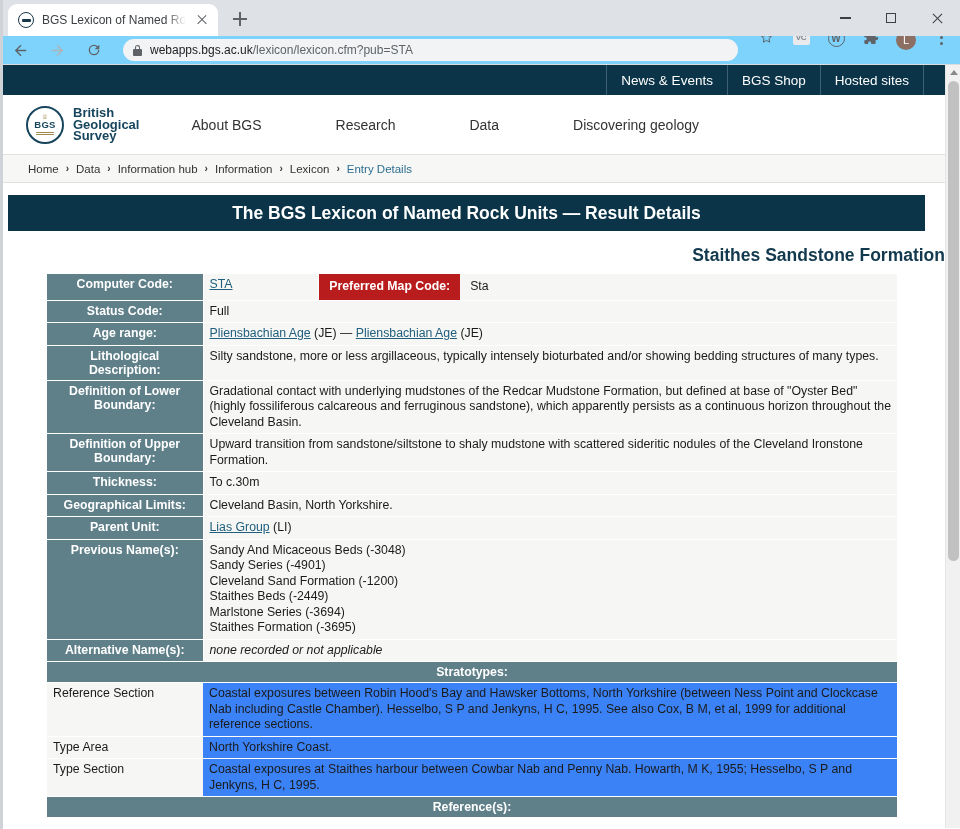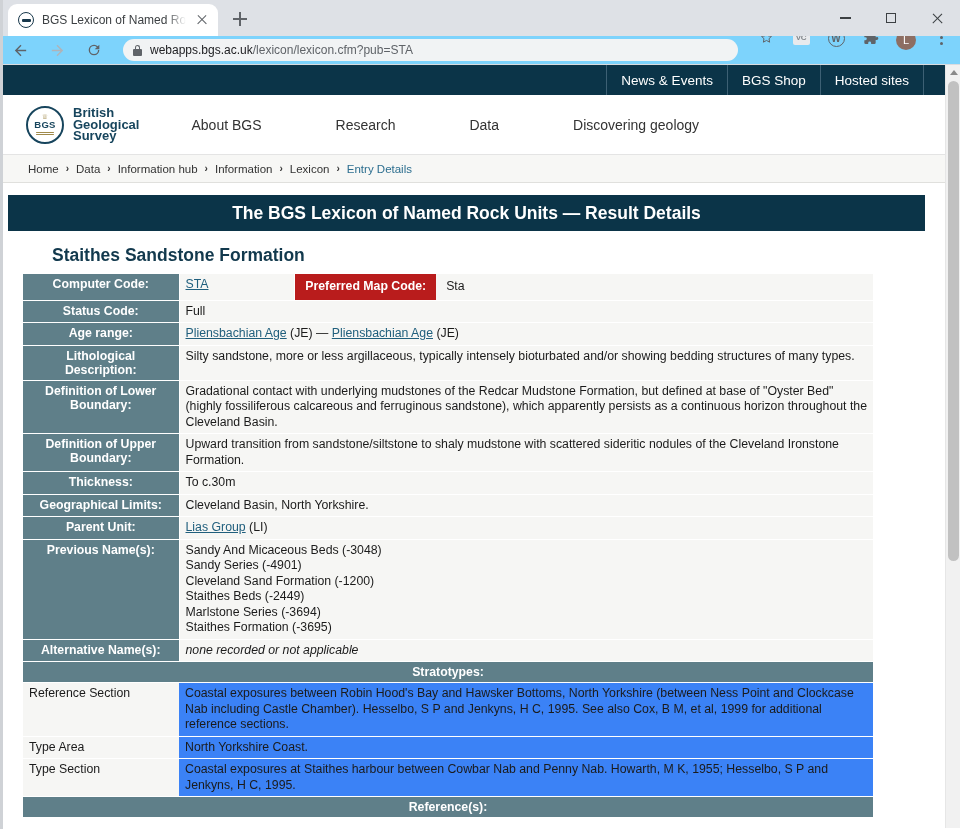--- a/index.html
+++ b/index.html
@@ -151,26 +151,26 @@
   .crumbbar .sep { color:#333; font-weight:bold; font-size:10px; }
 
   
   .titleband {
     margin: 12px 20px 0 8px; height: 36px; background:#0b3448;
     display:flex; align-items:center; justify-content:center;
   }
   .titleband h1 { margin:0; color:#ffffff; font-size:17.5px; font-weight:bold; }
 
   .unitname {
-    margin: 14px 0 8px 52px; font-size: 17.5px; color:#12394d; font-weight:bold;
+    margin: 14px 0 8px 52px; font-size: 17.5px; color:#12394d; font-weight:bold;text-align:right;
   }
 
   
   table.lex {
-    border-collapse: collapse; margin-left: 23px; width: 850px;
+    border-collapse: collapse; margin-left: 47px; width: 850px;
     font-size: 12.3px; color:#1b1b1b;
   }
   table.lex td { vertical-align: top; padding: 3px 6px; }
   td.lbl {
     background: #5f7f89; color:#ffffff; font-weight:bold; text-align:center;
     width: 156px; vertical-align: middle; padding: 5px 6px;
     border-bottom: 1px solid #ffffff;
   }
   td.val {
     background:#f6f6f4; padding: 5px 8px; line-height:15.5px;

